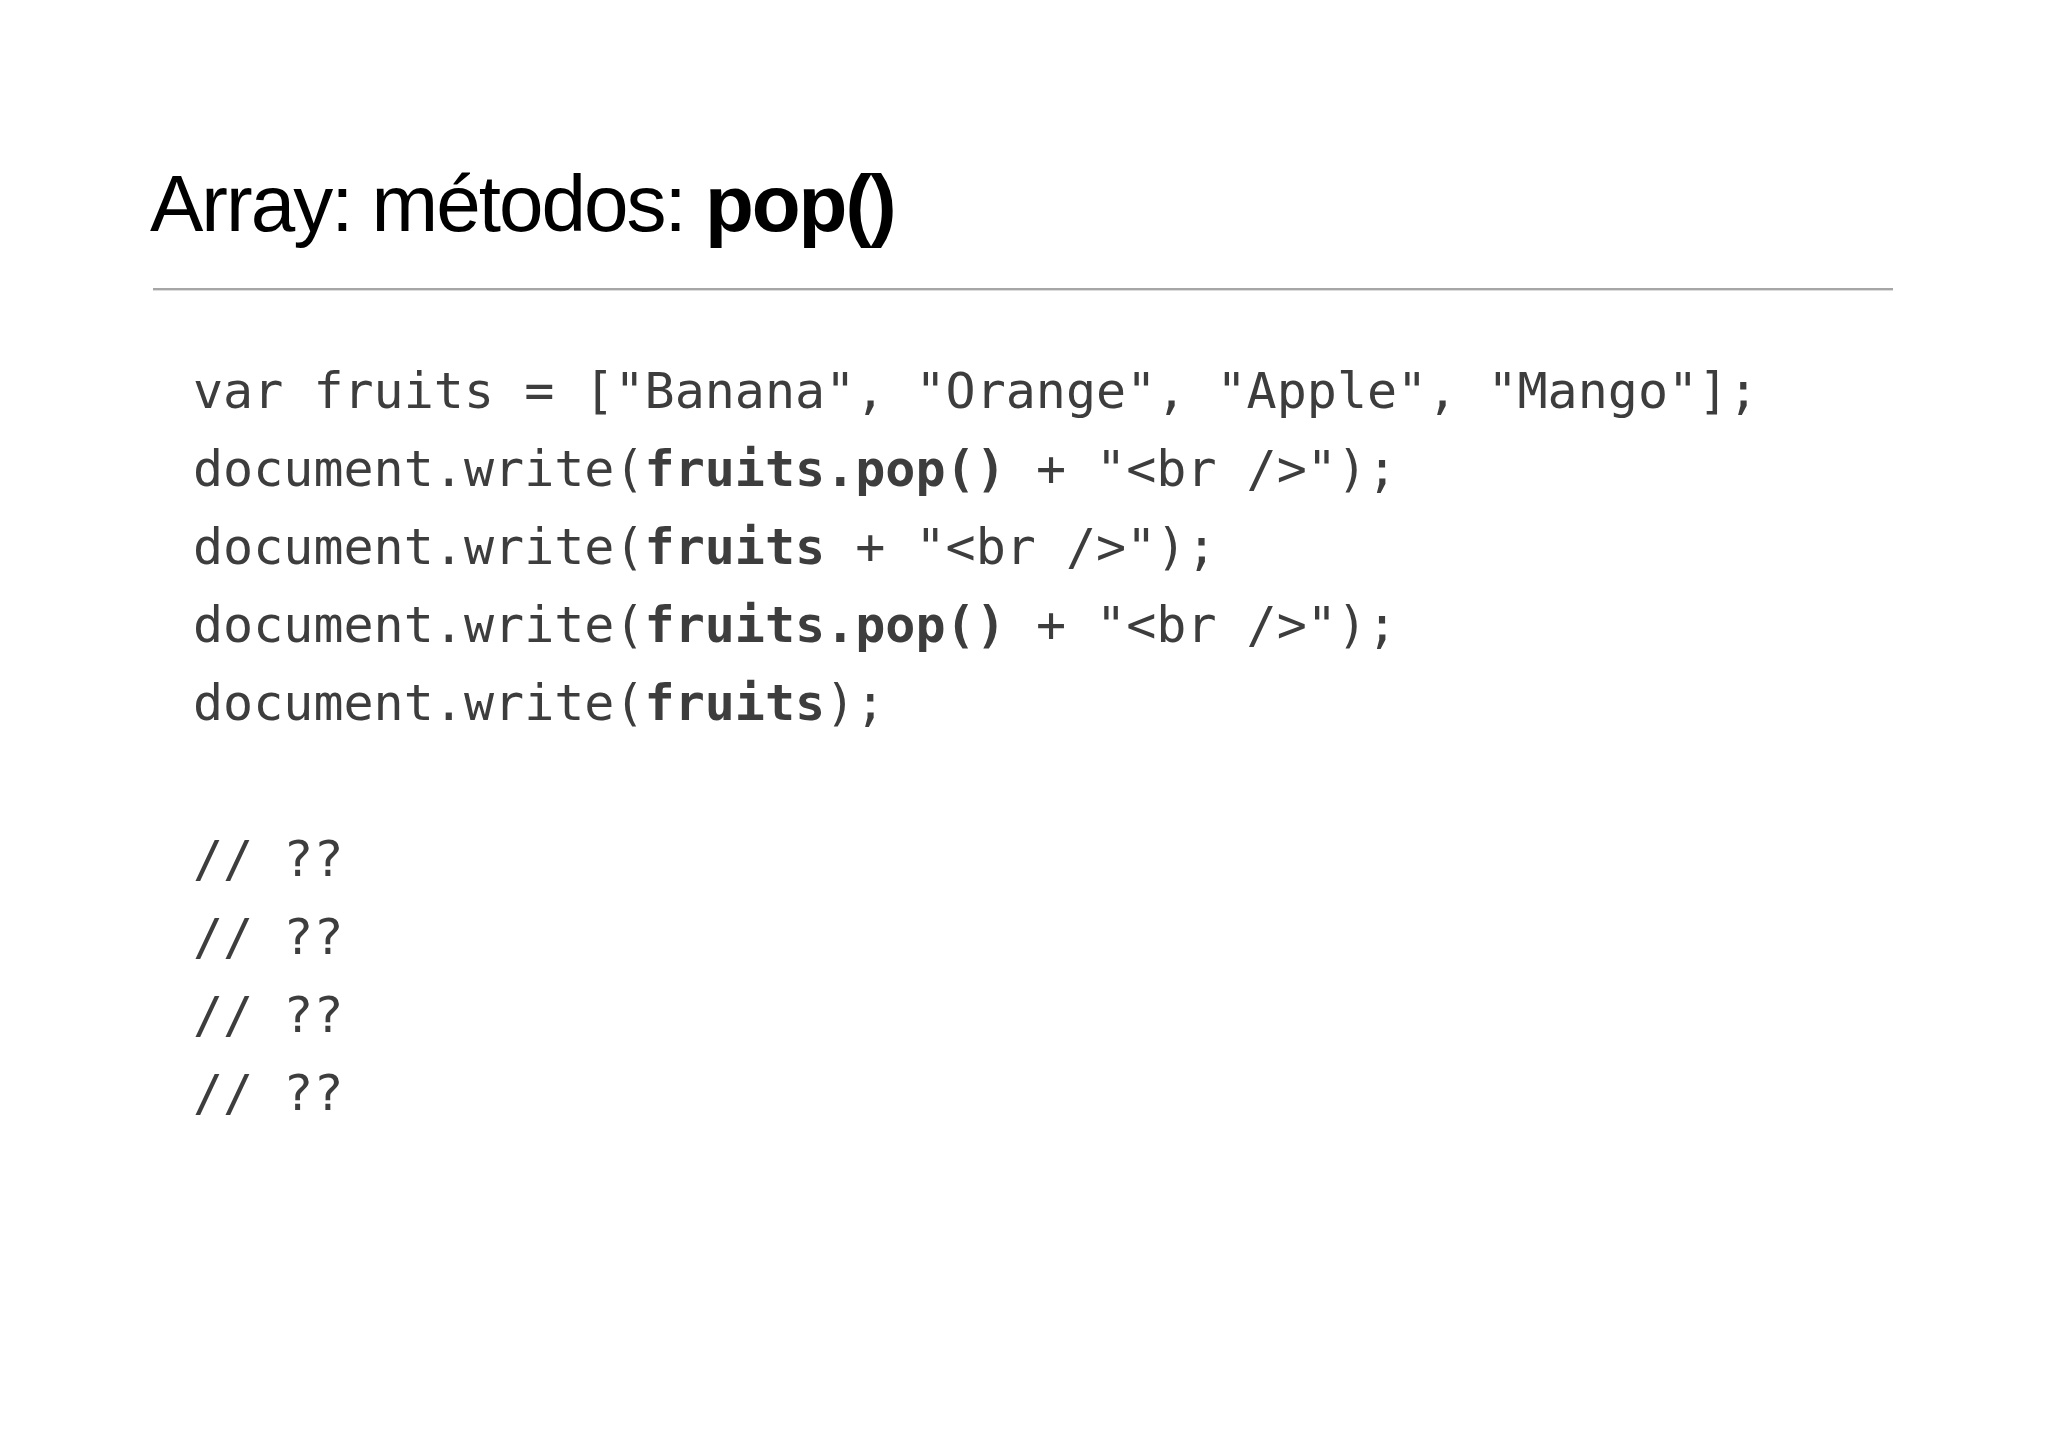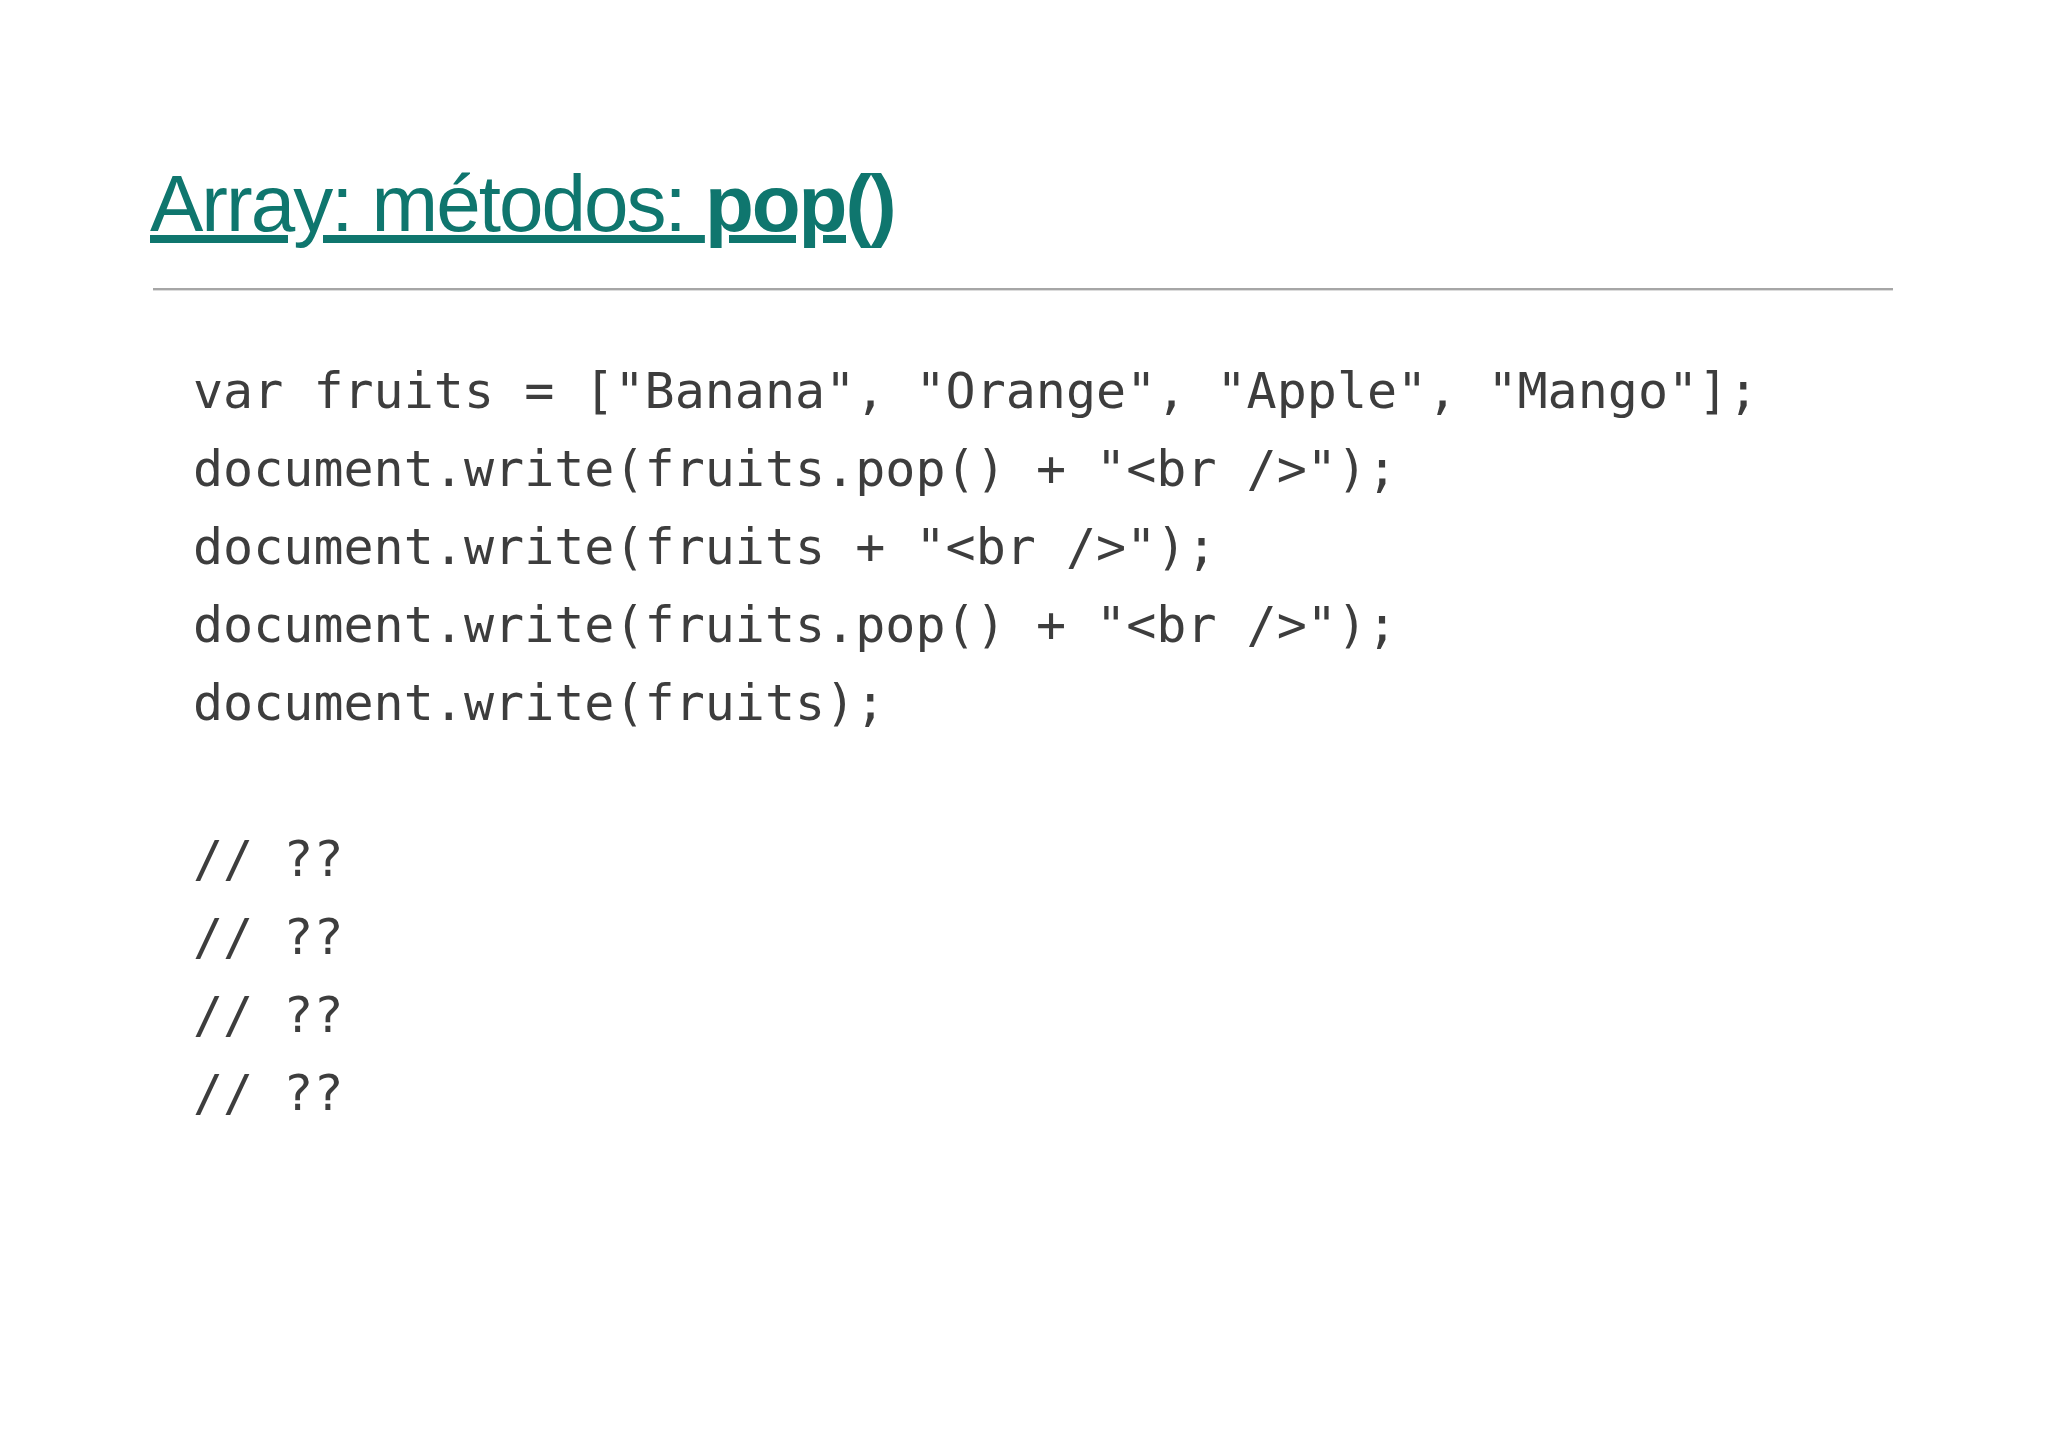--- a/index.html
+++ b/index.html
@@ -17,24 +17,23 @@
   }
   .slide-title {
     position: absolute;
     left: 150px;
     top: 158px;
     margin: 0;
     font-size: 80px;
     line-height: 1.15;
     font-weight: 400;
     letter-spacing: -2px;
-    color: #0f766e;
+    color: #000000;
     white-space: nowrap;
     font-family: "Liberation Sans", sans-serif;
-    text-decoration: underline;
   }
   .slide-title .emph {
     font-weight: 700;
   }
   .divider {
     position: absolute;
     left: 153px;
     top: 288px;
     width: 1740px;
     height: 2px;
@@ -48,21 +47,21 @@
     font-family: "DejaVu Sans Mono", "Liberation Mono", monospace;
     font-size: 50px;
     line-height: 78px;
     color: #3d3d3d;
     white-space: pre;
   }
   .code-line {
     height: 78px;
   }
   .code-line .bold {
-    font-weight: 400;
+    font-weight: 700;
     margin-top: 19px;
   }
 </style>
 </head>
 <body>
 
 <div class="slide">
   <h1 class="slide-title"><span>Array: métodos: </span><span class="emph">pop()</span></h1>
 
   <div class="divider"></div>

